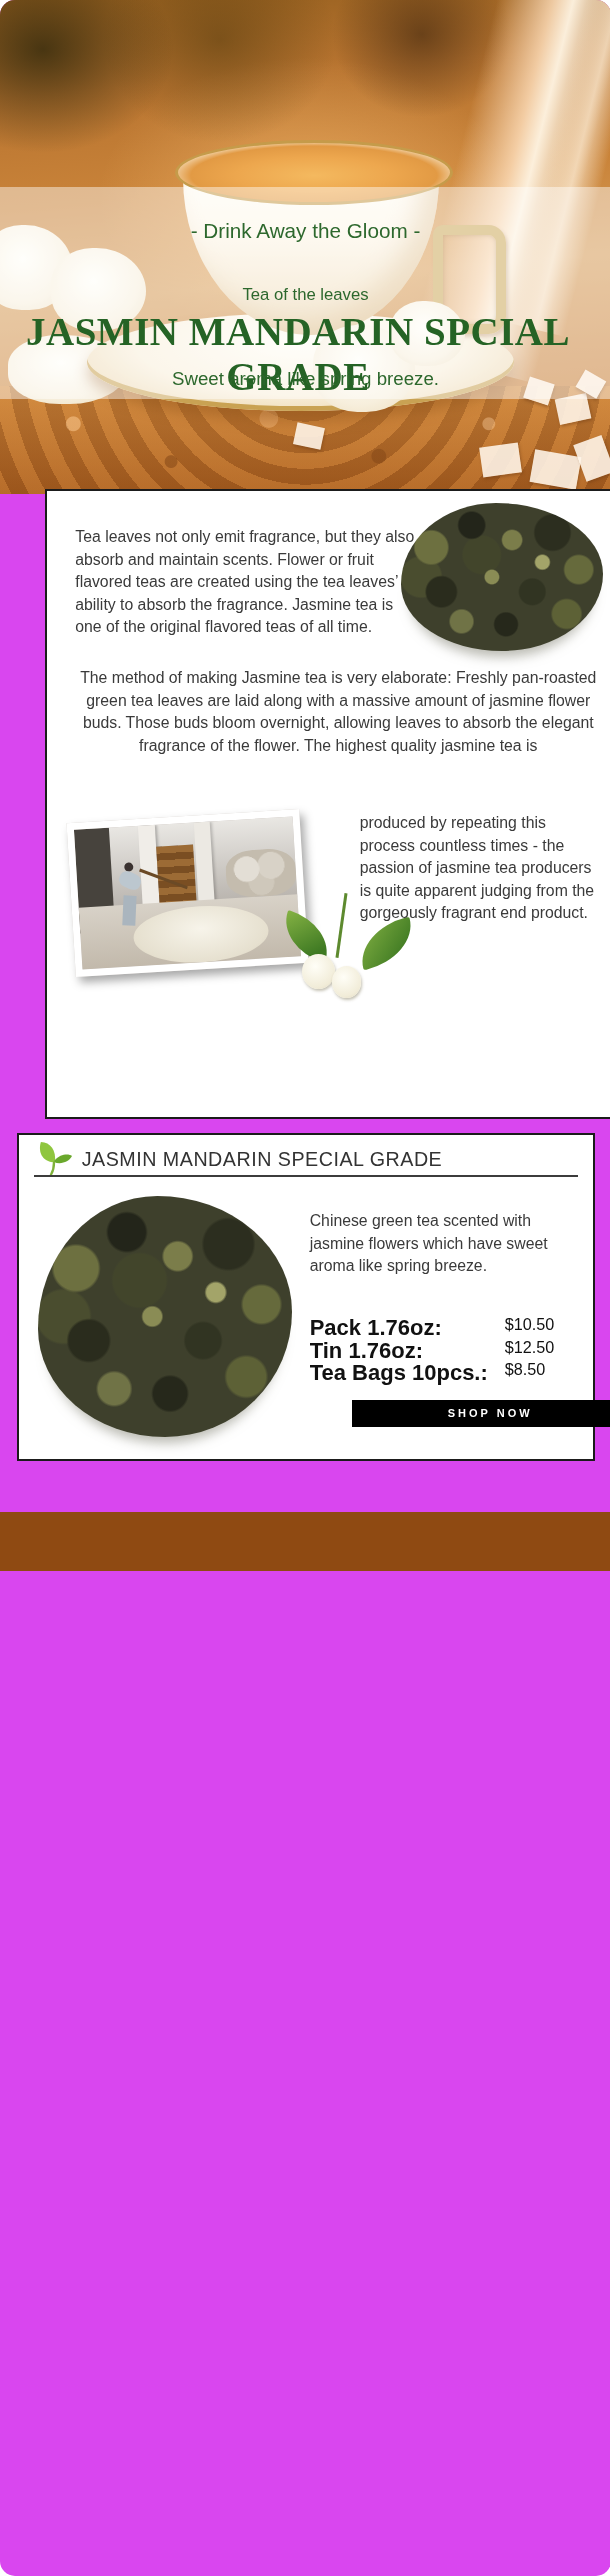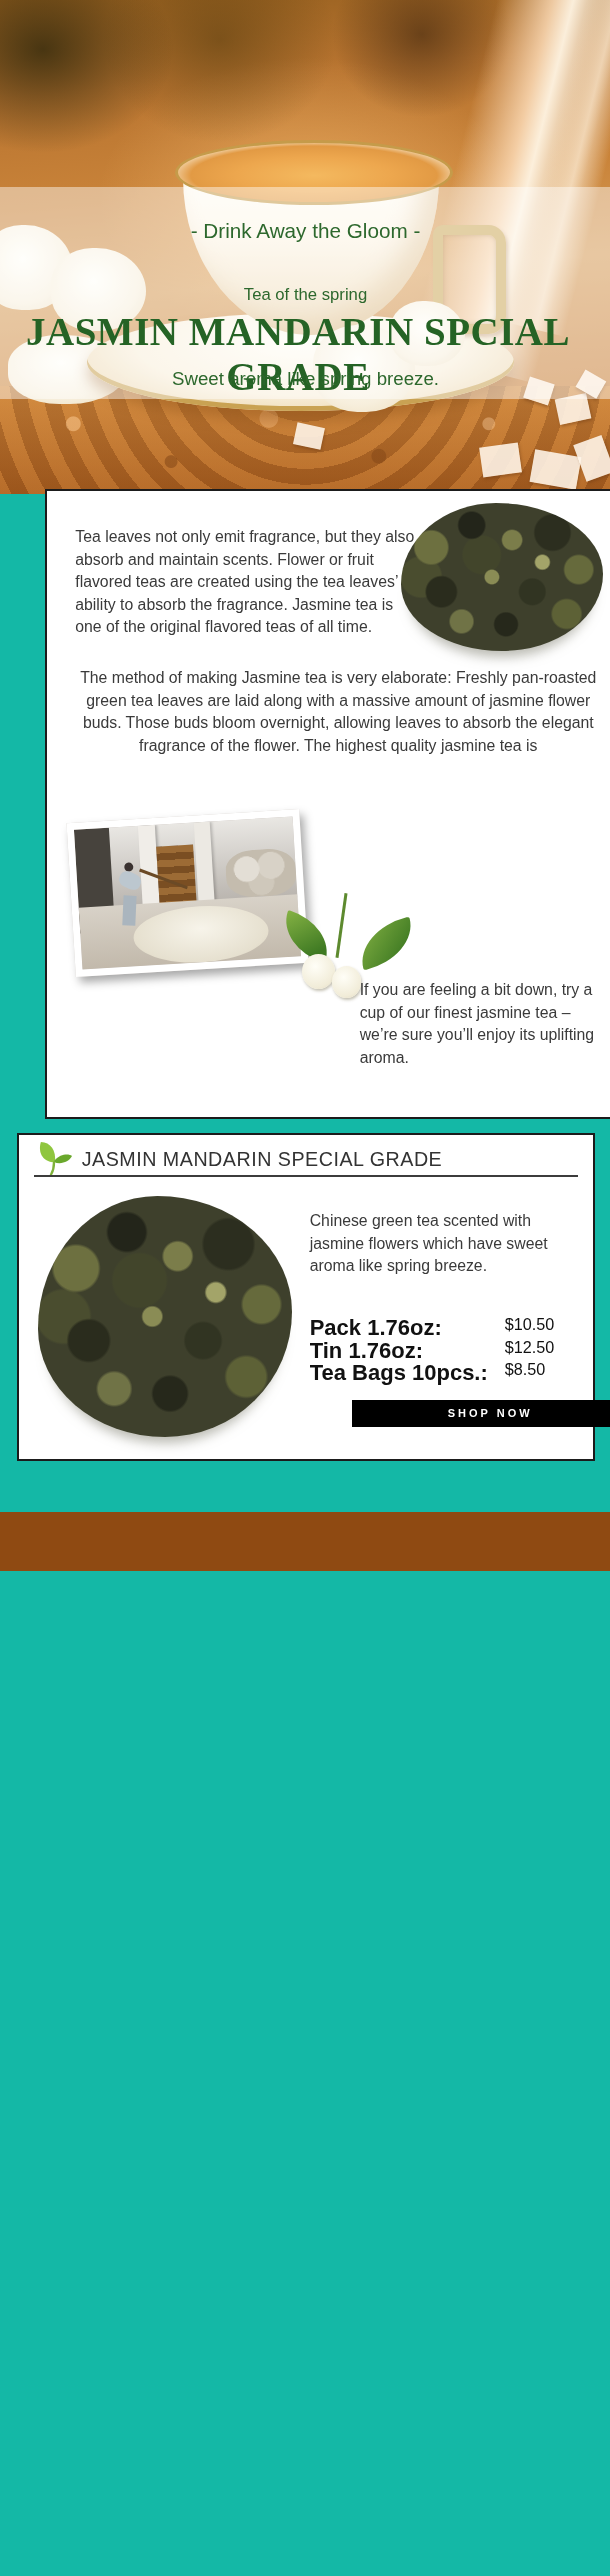--- a/index.html
+++ b/index.html
@@ -1,17 +1,17 @@
 <!DOCTYPE html>
 <html><head>
 <meta charset="utf-8">
 <style>
   html,body{margin:0;padding:0;background:#ffffff;}
-  .page{position:relative;width:611px;height:2576px;margin:0 auto;background:#14b8a6;overflow:hidden;
-        font-family:"Liberation Sans",sans-serif;}
+  .page{position:relative;width:611px;height:2576px;margin:0 auto;background:#d946ef;overflow:hidden;
+        font-family:"Liberation Sans",sans-serif;border-radius:15px;}
 
   
   .hero{position:absolute;left:0;top:0;width:611px;height:494px;overflow:hidden;
     background:
       radial-gradient(ellipse 187px 148px at 7% 10%, rgba(48,40,12,.8), rgba(48,40,12,0) 70%),
       radial-gradient(ellipse 167px 148px at 36% 8%, rgba(86,60,14,.55), rgba(86,60,14,0) 70%),
       radial-gradient(ellipse 128px 118px at 69% 7%, rgba(64,38,14,.62), rgba(64,38,14,0) 70%),
       radial-gradient(ellipse 276px 187px at 50% 40%, rgba(255,196,120,.55), rgba(255,196,120,0) 75%),
       linear-gradient(175deg,#96601f 0%,#b87430 18%,#c98339 38%,#d59a55 56%,#c9813a 78%,#b86f2e 100%);}
   .hero .streak{position:absolute;left:461px;top:-69px;width:128px;height:443px;transform:rotate(14deg);
@@ -164,21 +164,21 @@
     <div class="sugar" style="left:557px;top:396px;width:31.5px;height:25.6px;transform:rotate(-12deg);"></div>
     <div class="sugar" style="left:579px;top:374px;width:23.6px;height:19.7px;transform:rotate(30deg);"></div>
     <div class="sugar" style="left:295px;top:425px;width:27.6px;height:21.7px;transform:rotate(12deg);"></div>
     <div class="sugar" style="left:481px;top:445px;width:39px;height:29.5px;transform:rotate(-8deg);"></div>
     <div class="sugar" style="left:532px;top:453px;width:47px;height:33px;transform:rotate(10deg);"></div>
     <div class="sugar" style="left:579px;top:439px;width:29.5px;height:39px;transform:rotate(-20deg);"></div>
 
     <div class="hero-overlay"></div>
     <div class="hero-text">
       <div class="hero-line1">- Drink Away the Gloom -</div>
-      <div class="hero-line2">Tea of the spring</div>
+      <div class="hero-line2">Tea of the leaves</div>
       <div class="hero-title">JASMIN MANDARIN SPCIAL GRADE</div>
       <div class="hero-line4">Sweet aroma like spring breeze.</div>
     </div>
   </div>
 
   <section class="box box1">
     <div class="tea-blob tea-small"></div>
     <p class="body-text p1">Tea leaves not only emit fragrance, but they also absorb and maintain scents. Flower or fruit flavored teas are created using the tea leaves’ ability to absorb the fragrance. Jasmine tea is one of the original flavored teas of all time.</p>
     <p class="body-text p2">The method of making Jasmine tea is very elaborate: Freshly pan-roasted green tea leaves are laid along with a massive amount of jasmine flower buds. Those buds bloom overnight, allowing leaves to absorb the elegant fragrance of the flower.  The highest quality jasmine tea is</p>
 
@@ -197,21 +197,21 @@
         <div class="rake"></div>
     </div>
     <div class="sprig">
       <div class="stem"></div>
       <div class="leaf l1"></div>
       <div class="leaf l2"></div>
       <div class="bud b1"></div>
       <div class="bud b2"></div>
     </div>
 
-    <p class="body-text p3">If you are feeling a bit down, try a cup of our finest jasmine tea – we’re sure you’ll enjoy its uplifting aroma.</p>
+    <p class="body-text p2b">produced by repeating this process countless times - the passion of jasmine tea producers is quite apparent judging from the gorgeously fragrant end product.</p>
   </section>
 
   <section class="box box2">
     <div class="leaf-icon">
       <svg width="39" height="35" viewBox="0 0 40 36">
         <path d="M7 1 C17 1 23 10 21.5 22 C10 22 3.5 13 7 1 Z" fill="#8fc63f"></path>
         <path d="M21 20 C27 13 36 13 39 15.5 C36 22 26.5 24.5 20.5 21.5 Z" fill="#6aa82c"></path>
         <path d="M20.5 22 C20.5 27 19.5 31 17.5 34.5" stroke="#7fb23a" stroke-width="2.4" fill="none" stroke-linecap="round"></path>
       </svg>
     </div>

